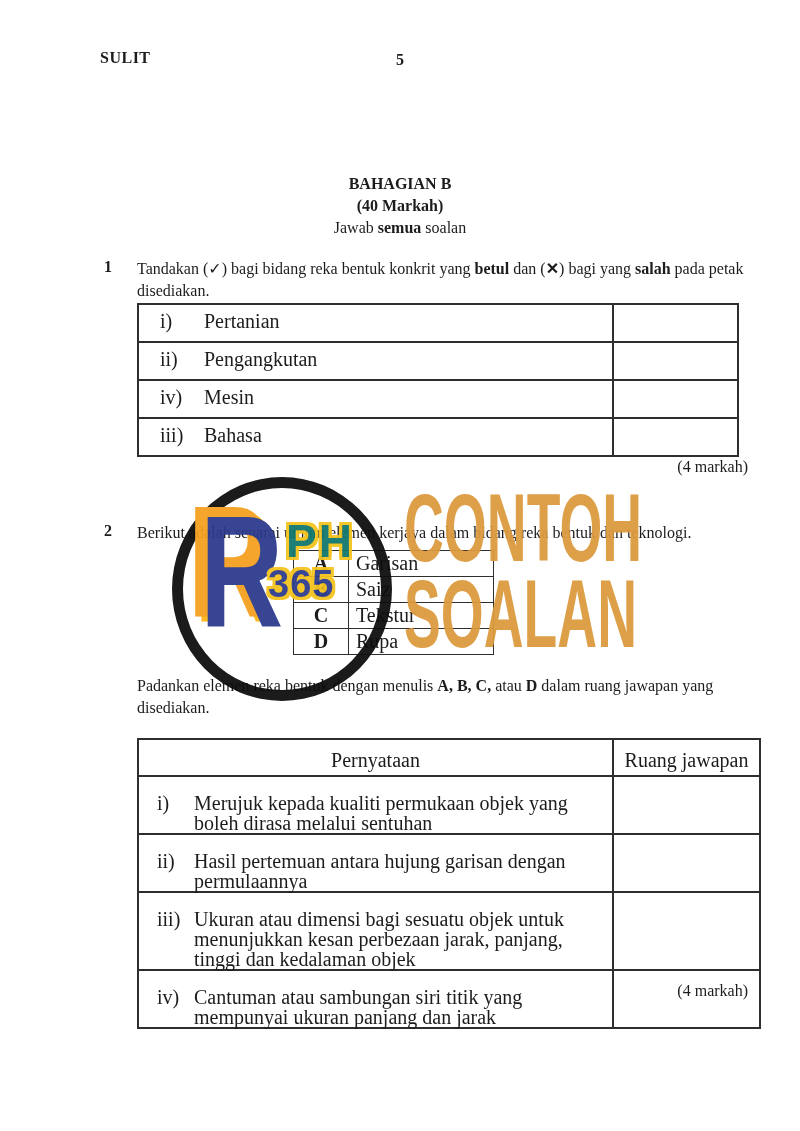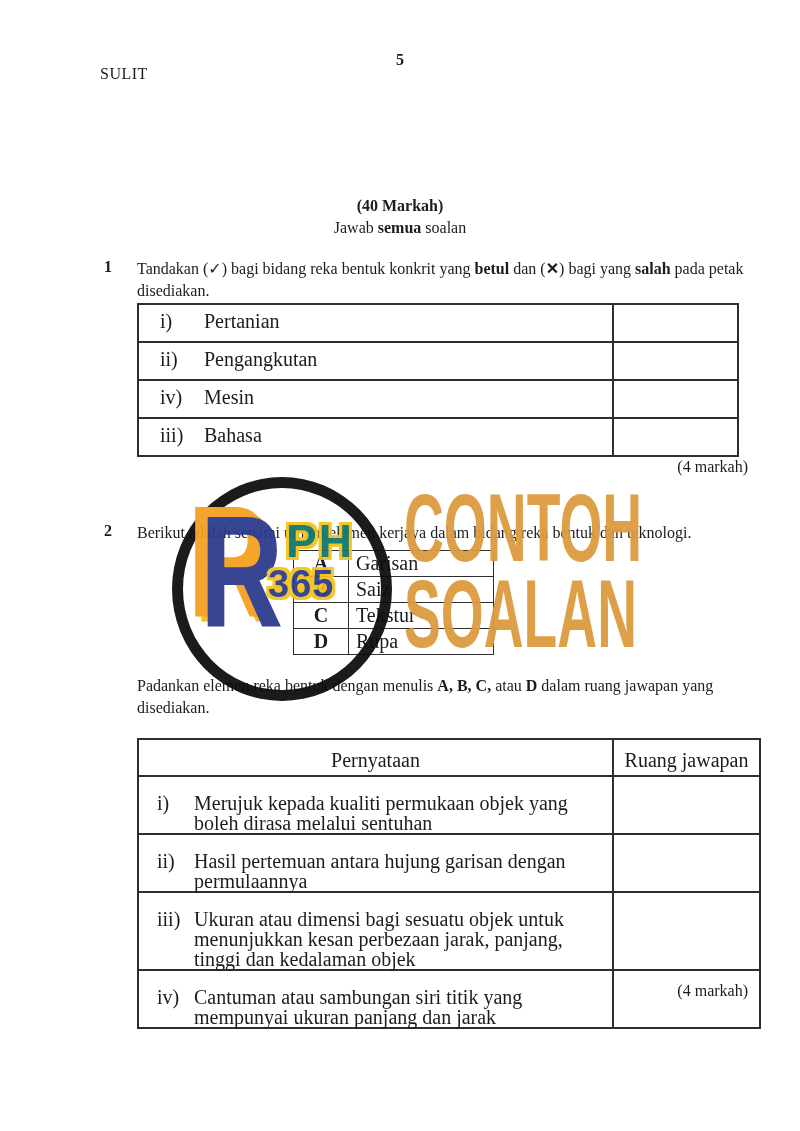--- a/index.html
+++ b/index.html
@@ -5,21 +5,21 @@
   * { margin:0; padding:0; box-sizing:border-box; }
   html,body { background:#888; }
   .page {
     position:relative; width:800px; height:1131px; margin:0 auto;
     background:#ffffff; overflow:hidden;
     font-family:"Liberation Serif","DejaVu Serif",serif;
     color:#1c1c1c; font-size:16px;
   }
   .abs { position:absolute; }
   .b { font-weight:bold; }
-  .hdr { font-weight:normal; letter-spacing:0.5px;margin-top:16px; }
+  .hdr { font-weight:bold; letter-spacing:0.5px; }
   .center-line { left:0; right:0; text-align:center; line-height:22px; }
   .qnum { font-weight:bold; }
   .qtext { line-height:22px; }
 
   
   table { border-collapse:collapse; table-layout:fixed; }
   td { border:2px solid #2e2e2e; vertical-align:top; font-size:20px; line-height:20px; }
   .t1 td { height:38px; padding-top:6px; }
   .t1 .c1 { width:475px; }
   .t1 .c2 { width:125px; }
@@ -72,20 +72,21 @@
   }
 </style>
 </head>
 <body>
 
 <div class="page">
 
   <div class="abs hdr" style="left:100px; top:49px;">SULIT</div>
   <div class="abs center-line b" style="top:49px;">5</div>
 
+  <div class="abs center-line b" style="top:173px;">BAHAGIAN B</div>
   <div class="abs center-line b" style="top:195px;">(40 Markah)</div>
   <div class="abs center-line" style="top:217px;"><span>Jawab </span><span class="b">semua</span><span> soalan</span></div>
 
   <div class="abs qnum" style="left:104px; top:258px;">1</div>
   <div class="abs qtext" style="left:137px; top:258px; width:614px;"><span>Tandakan (</span><span>✓</span><span>) bagi bidang reka bentuk konkrit yang </span><span class="b">betul</span><span> dan (</span><span class="b">✕</span><span>) bagi yang </span><span class="b">salah</span><span> pada petak disediakan.</span></div>
 
   <table class="abs t1" style="left:137px; top:303px; width:600px;">
     <tbody>
         <tr>
       <td class="c1"><span class="num-sp">i)</span><span>Pertanian</span></td>

